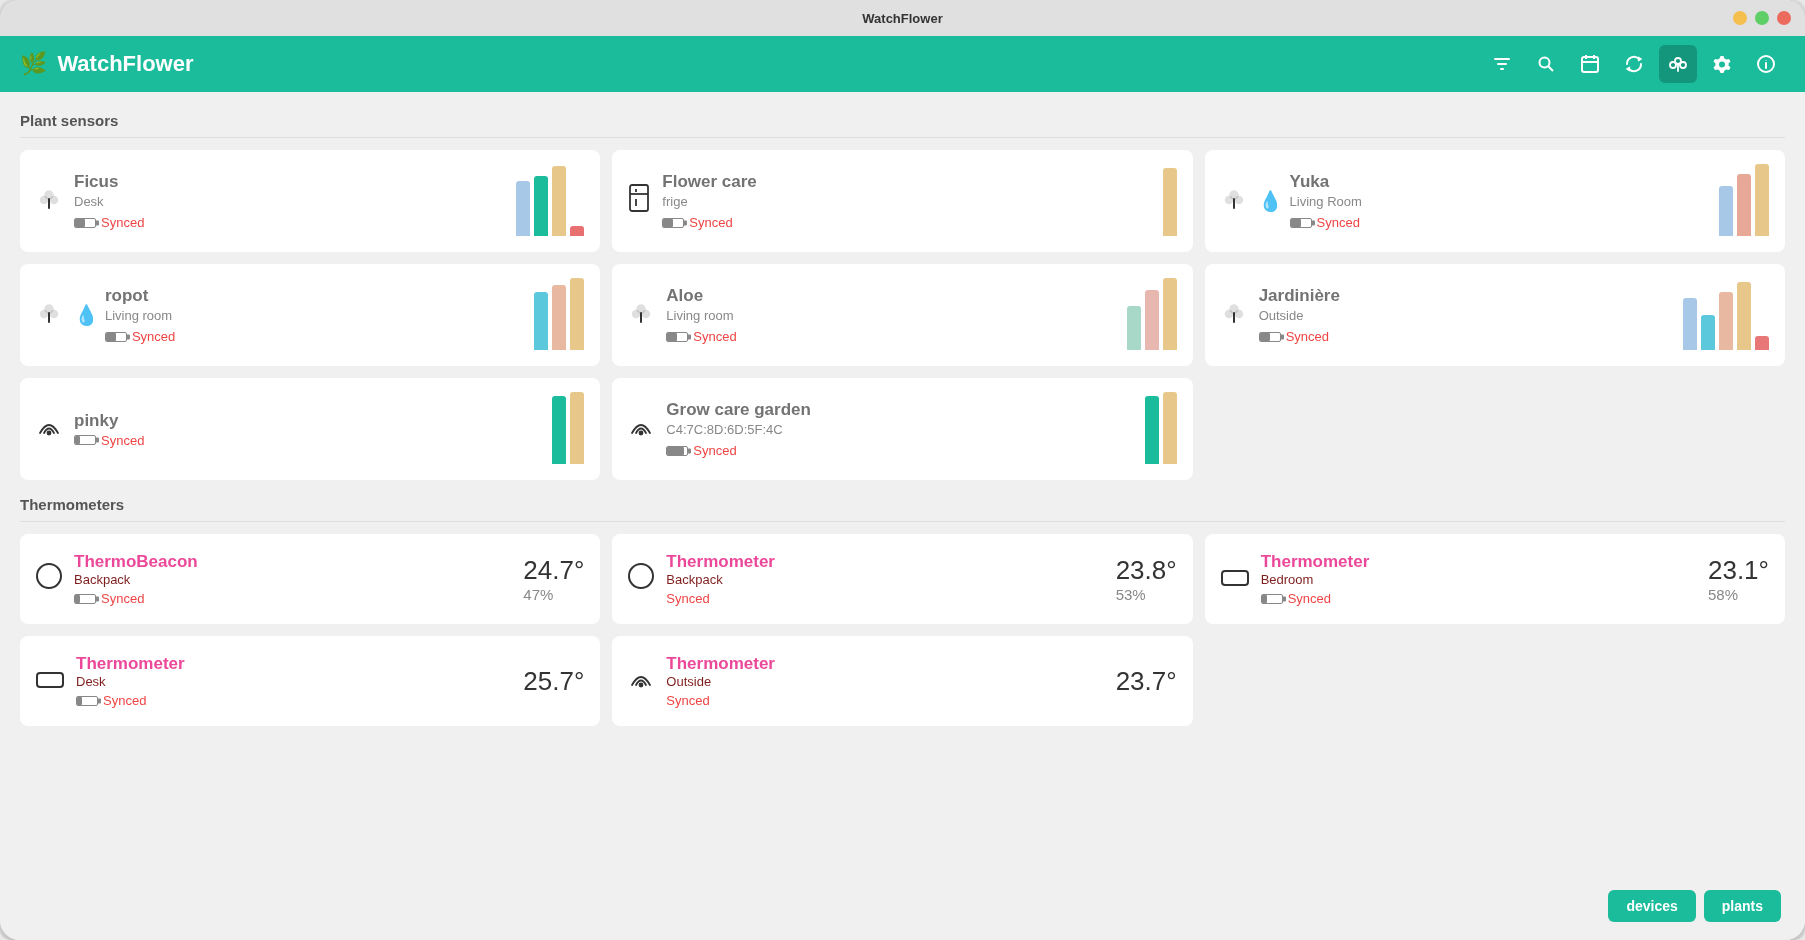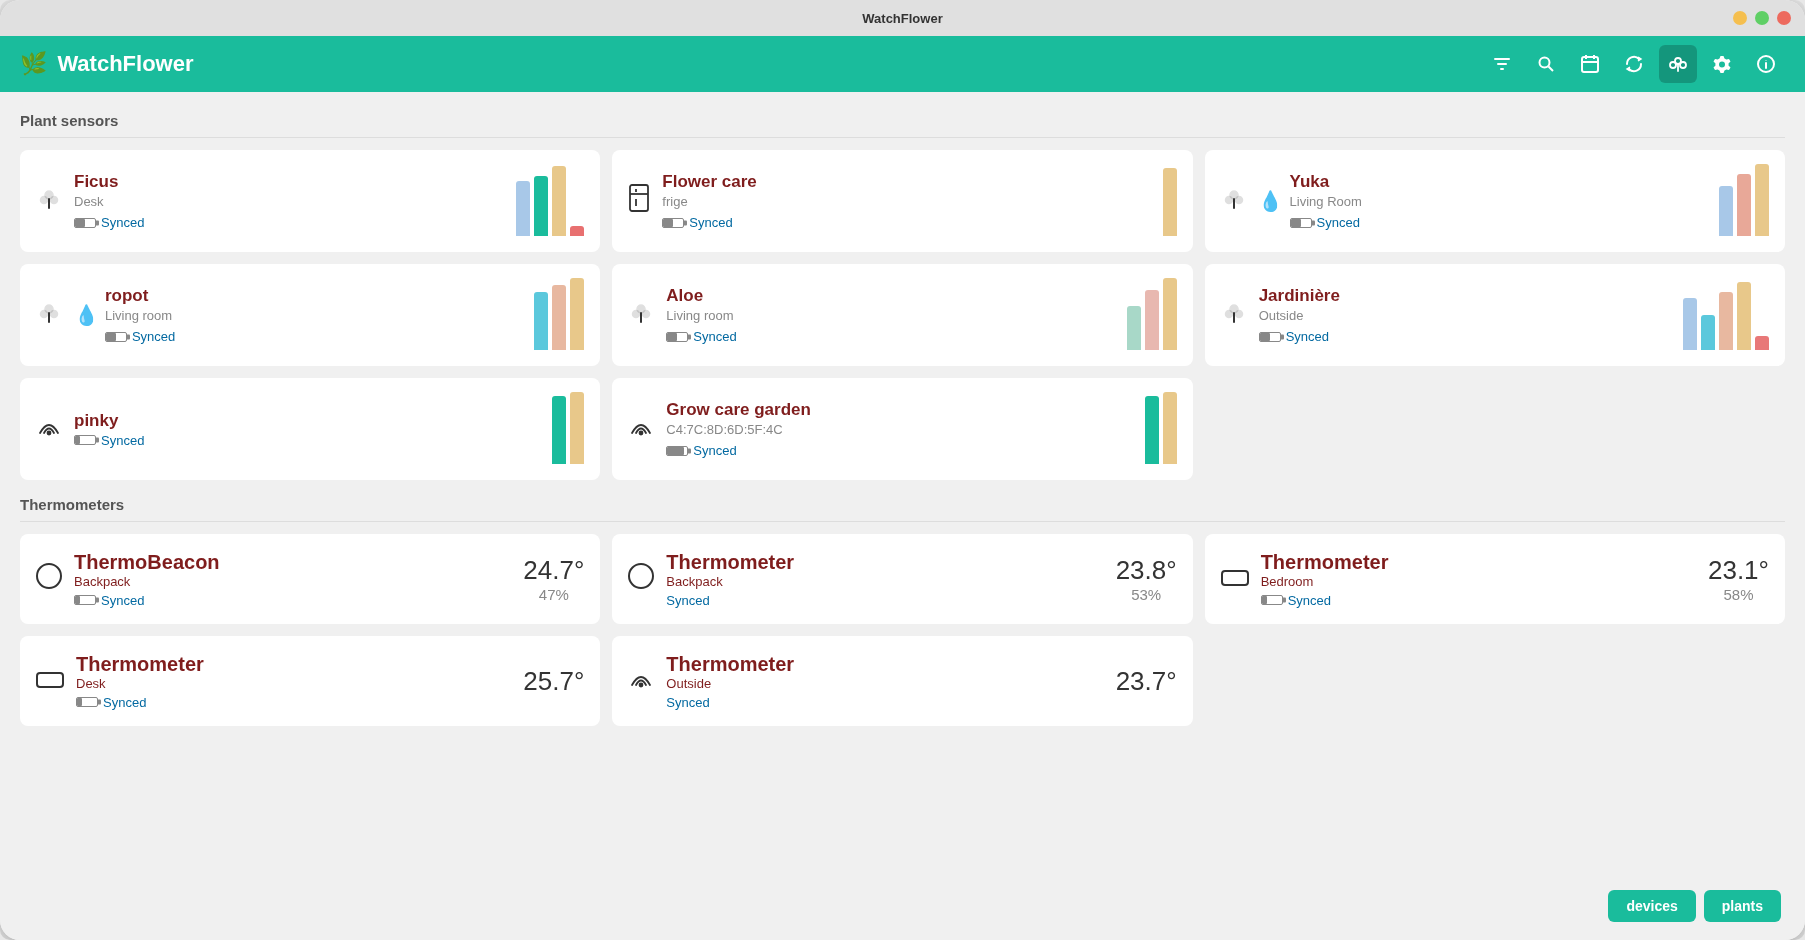--- a/index.html
+++ b/index.html
@@ -131,36 +131,36 @@
       font-size: 24px;
       margin-right: 12px;
       flex-shrink: 0;
     }
     .card-info {
       flex: 1;
     }
     .card-name {
       font-size: 17px;
       font-weight: 600;
-      color: #7f1d1d;
+      color: #737373;
       margin-bottom: 2px;
     }
     .card-location {
       font-size: 13px;
       color: #888;
       margin-bottom: 6px;
     }
     .card-status {
       display: flex;
       align-items: center;
       gap: 5px;
     }
     .synced-label {
       font-size: 13px;
-      color: #0369a1;
+      color: #ef4444;
       font-weight: 500;
     }
 
     
     .card-bars {
       display: flex;
       align-items: flex-end;
       gap: 4px;
       height: 70px;
       margin-left: 10px;
@@ -187,36 +187,36 @@
     }
     .thermo-icon {
       font-size: 22px;
       margin-right: 12px;
       flex-shrink: 0;
     }
     .thermo-info {
       flex: 1;
     }
     .thermo-name {
-      font-size: 20px;
+      font-size: 17px;
       font-weight: 600;
-      color: #7f1d1d;
+      color: #ec4899;
     }
     .thermo-location {
       font-size: 13px;
       color: #7f1d1d;
       margin-bottom: 4px;
     }
     .thermo-status {
       display: flex;
       align-items: center;
       gap: 5px;
     }
     .thermo-readings {
-      text-align: center;
+      text-align: left;
       flex-shrink: 0;
     }
     .thermo-temp {
       font-size: 26px;
       font-weight: 300;
       color: #333;
     }
     .thermo-humidity {
       font-size: 15px;
       color: #888;

